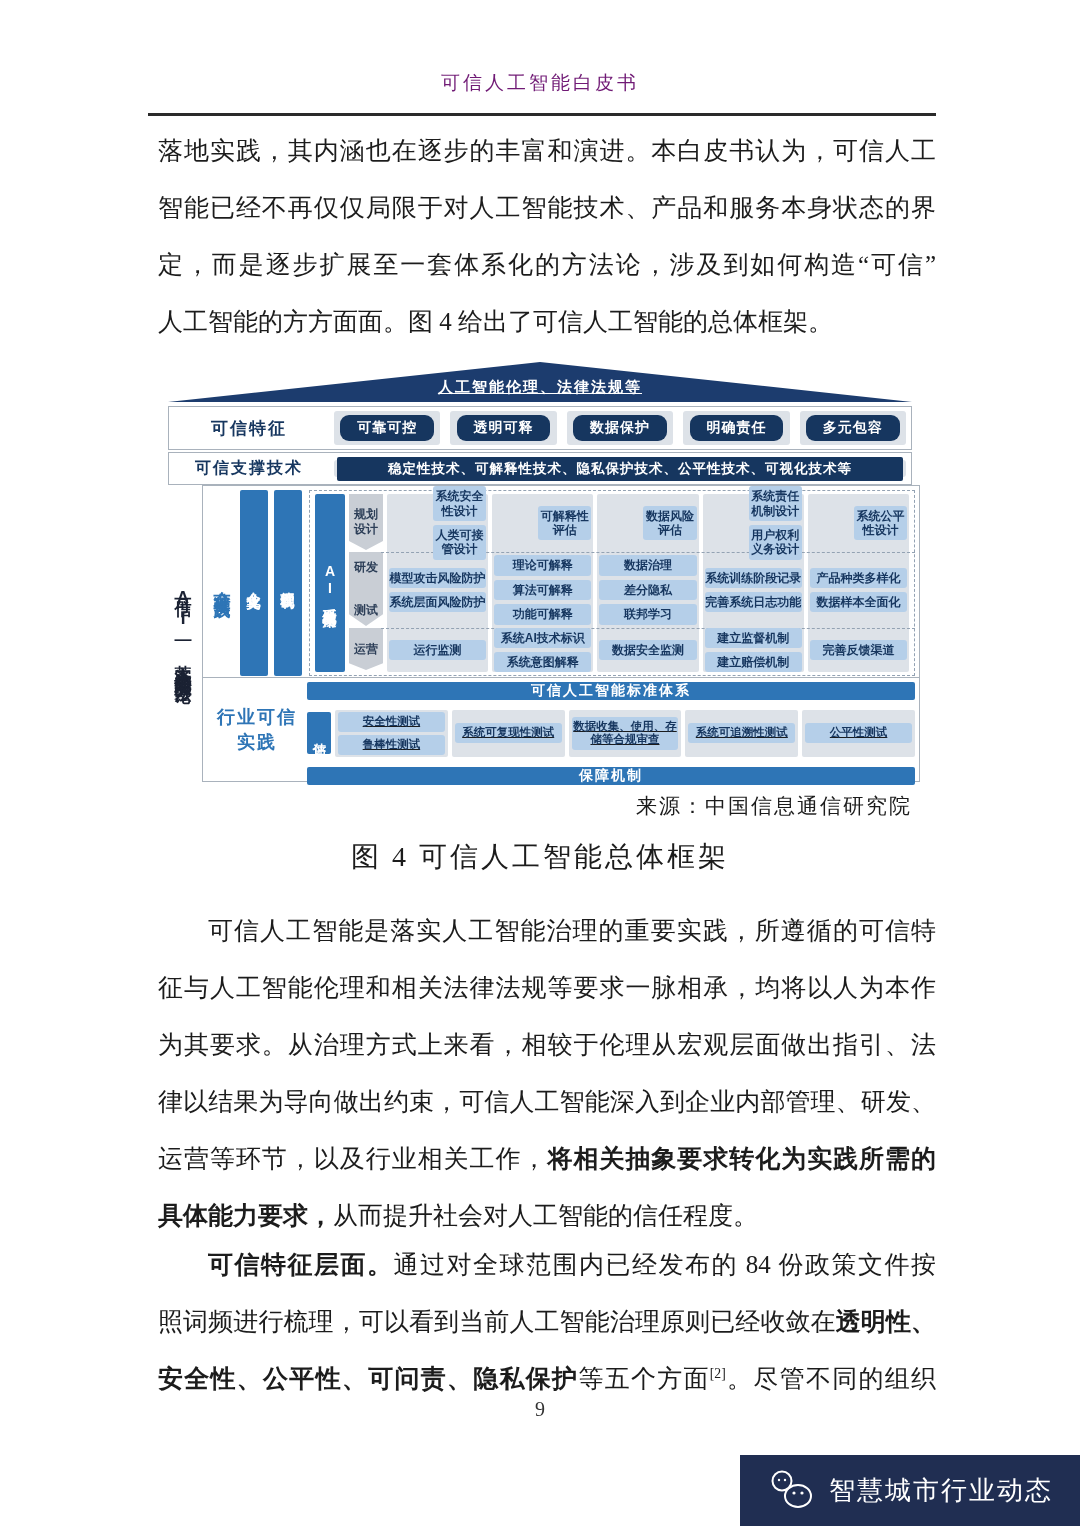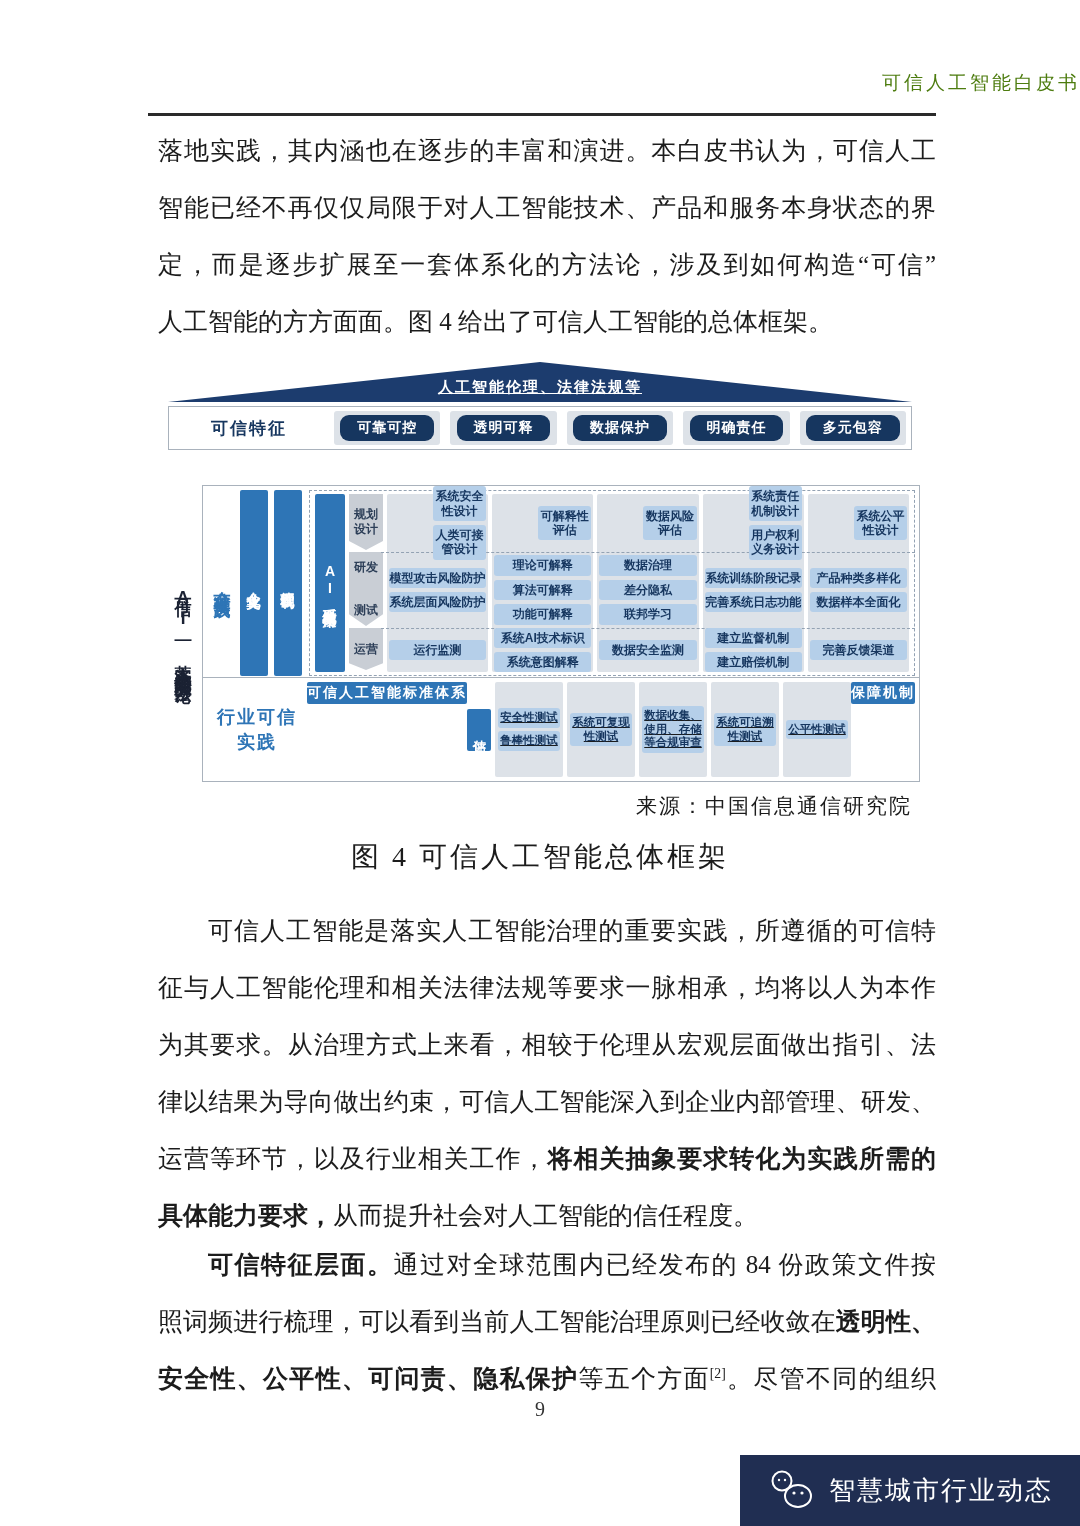--- a/index.html
+++ b/index.html
@@ -1,20 +1,20 @@
 <!DOCTYPE html>
 <html style="--navy: #16365f; --roof: #1c3c6e; --blue: #2e75b6; --chip: #b5cfe9; --chipText: #16365f; --band: #dde2e8; --border: #a9b2bc; --dash: #93a2b3; --footerBg: #202e52; --text: #1c1c1c;"><head>
 <meta charset="utf-8">
 <style>
   html,body{margin:0;padding:0;background:#fff;}
   .page{position:relative;width:1080px;height:1526px;background:#ffffff;overflow:hidden;
         font-family:"Liberation Serif","DejaVu Serif",serif;color:var(--text);}
   
-  .htitle{position:absolute;top:70px;left:0;width:100%;text-align:right;font-size:19px;
-          letter-spacing:3px;color:#4d7c0f;}
+  .htitle{position:absolute;top:70px;left:0;width:100%;text-align:center;font-size:19px;
+          letter-spacing:3px;color:#701a75;}
   .hrule{position:absolute;top:113px;left:148px;width:788px;height:3px;background:#2a2a2a;}
   
   .para{position:absolute;left:158px;width:778px;}
   .p1{top:122px;} .p2{top:902px;} .p3{top:1236px;}
   .tline{height:57px;line-height:57px;font-size:25px;text-align:justify;text-align-last:justify;
          text-justify:inter-character;white-space:nowrap;}
   .tline.nojust{text-align-last:left;}
   .tline.ind{text-indent:2em;}
   .tline .bold{font-family:"Liberation Sans","DejaVu Sans",sans-serif;font-weight:700;}
   .tline sup{font-size:0.55em;line-height:0;vertical-align:super;}
@@ -57,21 +57,21 @@
   .gcell{display:flex;flex-direction:column;justify-content:center;gap:4px;padding:2px 2px;box-sizing:border-box;}
   .gcell.ph0{height:58px;margin-left:44px;} .gcell.ph1{height:76px;} .gcell.ph2{height:44px;}
   .chip{position:relative;z-index:2;background:var(--chip);border-radius:3px;color:var(--chipText);
         font:700 12px "Liberation Sans",sans-serif;text-align:center;padding:3px 0;line-height:1.2;}
   .dash{position:absolute;left:-4px;right:-4px;border-top:1.5px dashed var(--dash);z-index:1;}
   .d1{top:58px;} .d2{top:134px;}
   .indbox{position:absolute;left:34px;top:315px;width:708px;height:95px;border:1px solid var(--border);
           background:#fff;display:flex;padding:4px;}
   .indlabel{width:100px;display:flex;flex-direction:column;align-items:center;justify-content:center;
             color:var(--blue);font:700 18px "Liberation Sans",sans-serif;line-height:1.35;letter-spacing:2px;}
-  .indcontent{flex:1;display:flex;flex-direction:row;gap:0;}
+  .indcontent{flex:1;display:flex;flex-direction:column;gap:10px;}
   .hbar{height:22px;background:var(--blue);color:#fff;font:700 14px "Liberation Sans",sans-serif;
         display:flex;align-items:center;justify-content:center;border-radius:2px;letter-spacing:2px;}
   .indmid{flex:1;display:flex;align-items:center;gap:4px;text-decoration:underline;}
   .evalchip{width:24px;height:42px;background:var(--blue);border-radius:2px;color:#fff;
             font:700 13px "Liberation Sans",sans-serif;display:flex;align-items:center;justify-content:center;}
   .indcols{flex:1;display:flex;align-items:stretch;gap:4px;height:100%;}
   .icol{flex:1;background:var(--band);border-radius:2px;display:flex;flex-direction:column;justify-content:center;gap:3px;padding:2px 3px;box-sizing:border-box;}
   .icol .chip{font-size:11.5px;}
   
   .source{position:absolute;top:792px;left:168px;width:744px;text-align:right;font-size:21px;letter-spacing:2px;}
@@ -116,20 +116,28 @@
           </div>
           <div class="fcol">
             <div class="fbtn">明确责任</div>
           </div>
           <div class="fcol">
             <div class="fbtn">多元包容</div>
           </div>
         </div>
     </div>
 
+    <div class="frow row2">
+      <div class="rlabel">可信支撑技术</div>
+      <div class="cols">
+        <div class="supwrap">
+          <div class="supbar">稳定性技术、可解释性技术、隐私保护技术、公平性技术、可视化技术等</div>
+        </div>
+      </div>
+    </div>
 
     <div class="axis vtext">可信AI—落实人工智能治理的方法论</div>
 
     <div class="mainbox">
       <div class="entlabel vtext">企业可信实践</div>
       <div class="vbar vtext">企业文化</div>
       <div class="vbar vtext">管理机制</div>
       <div class="dashedbox">
         <div class="vbar ai vtext">AI系统研发与使用</div>
         <div class="chevs" id="chevs">

